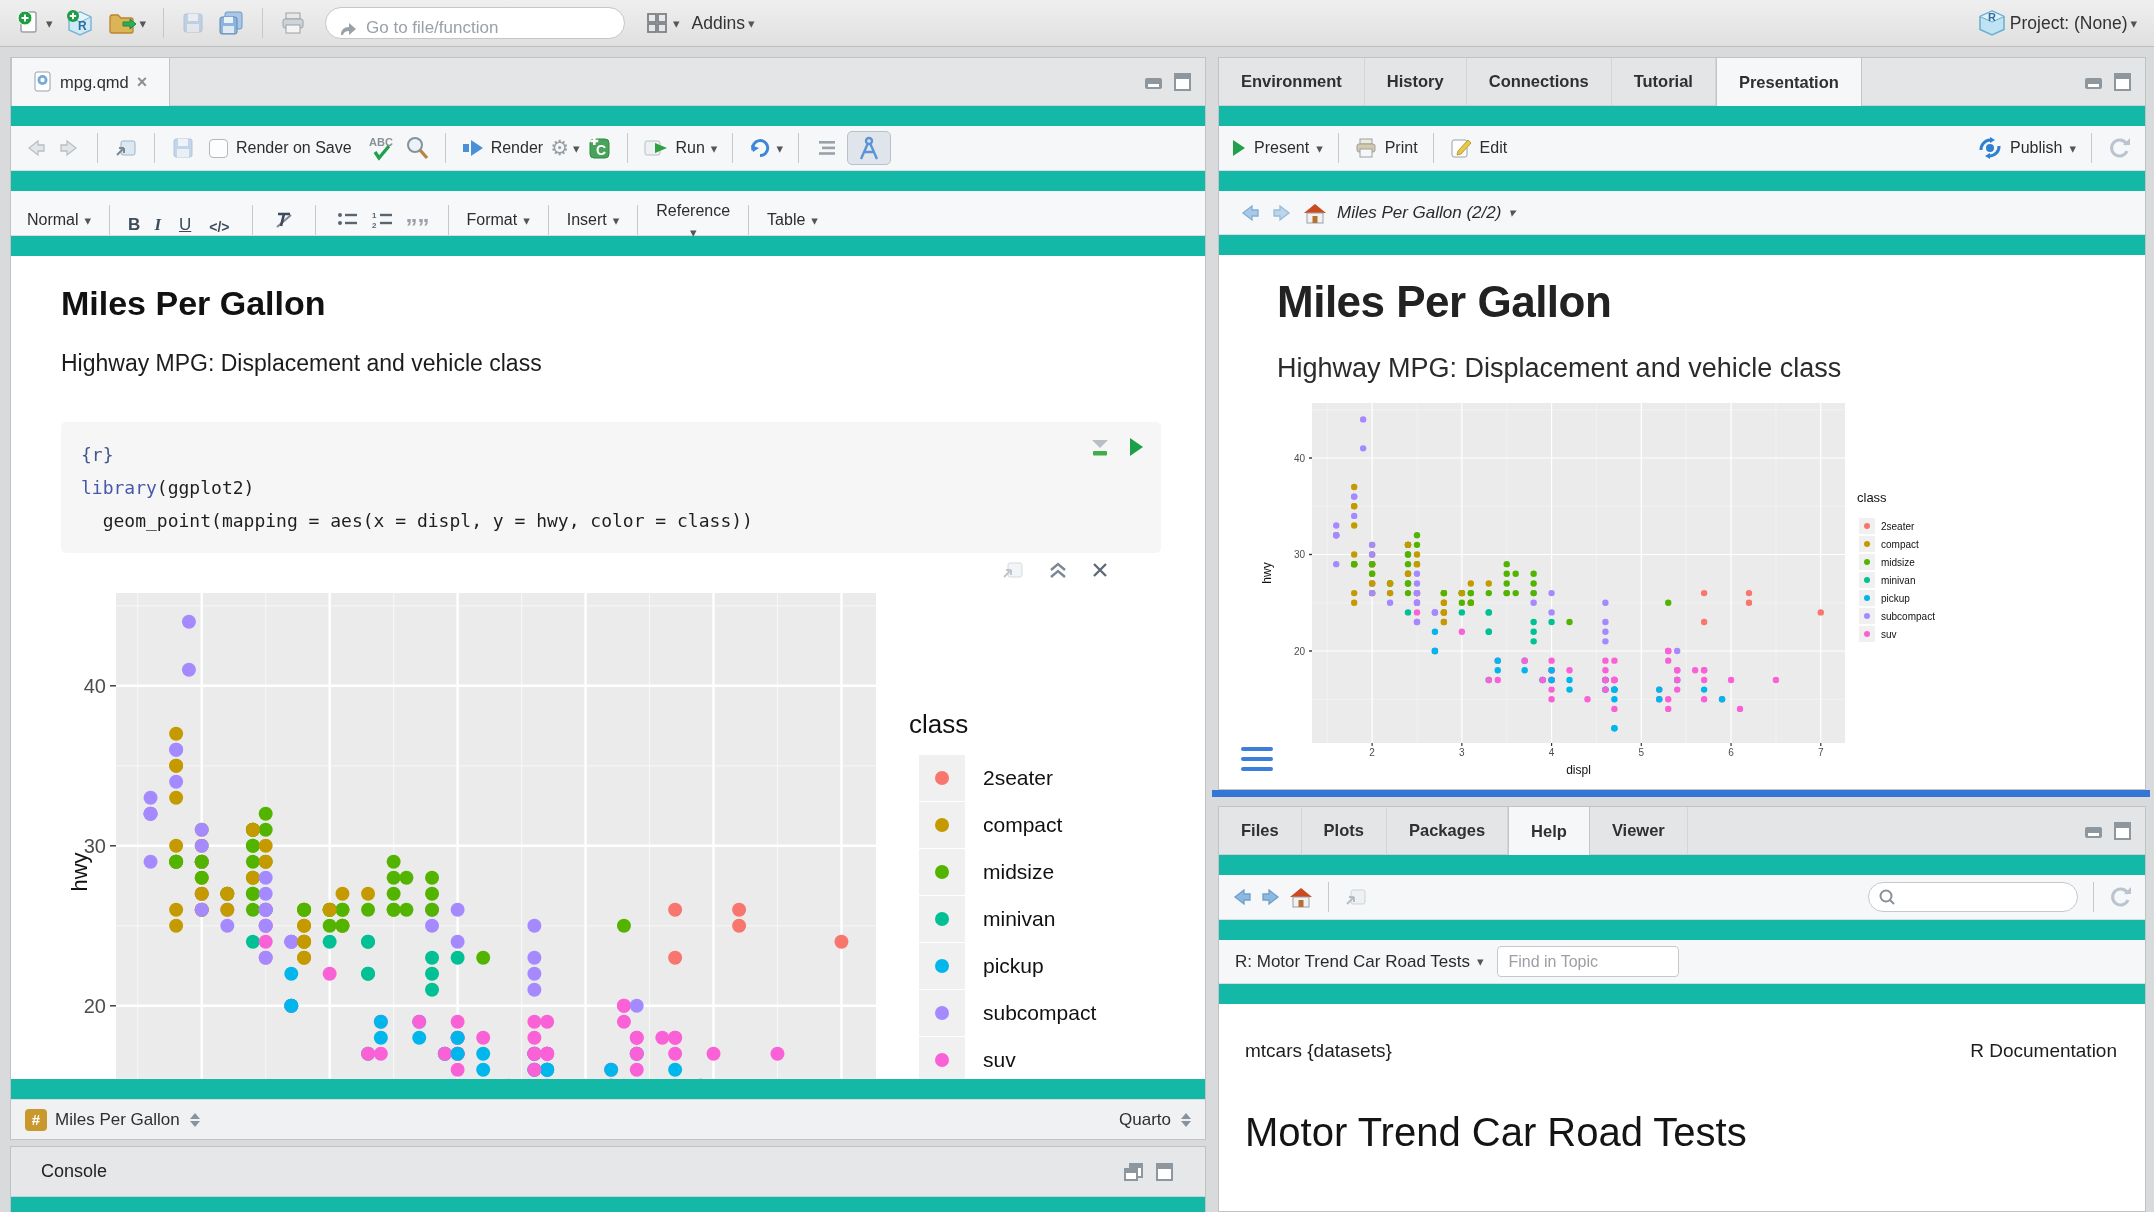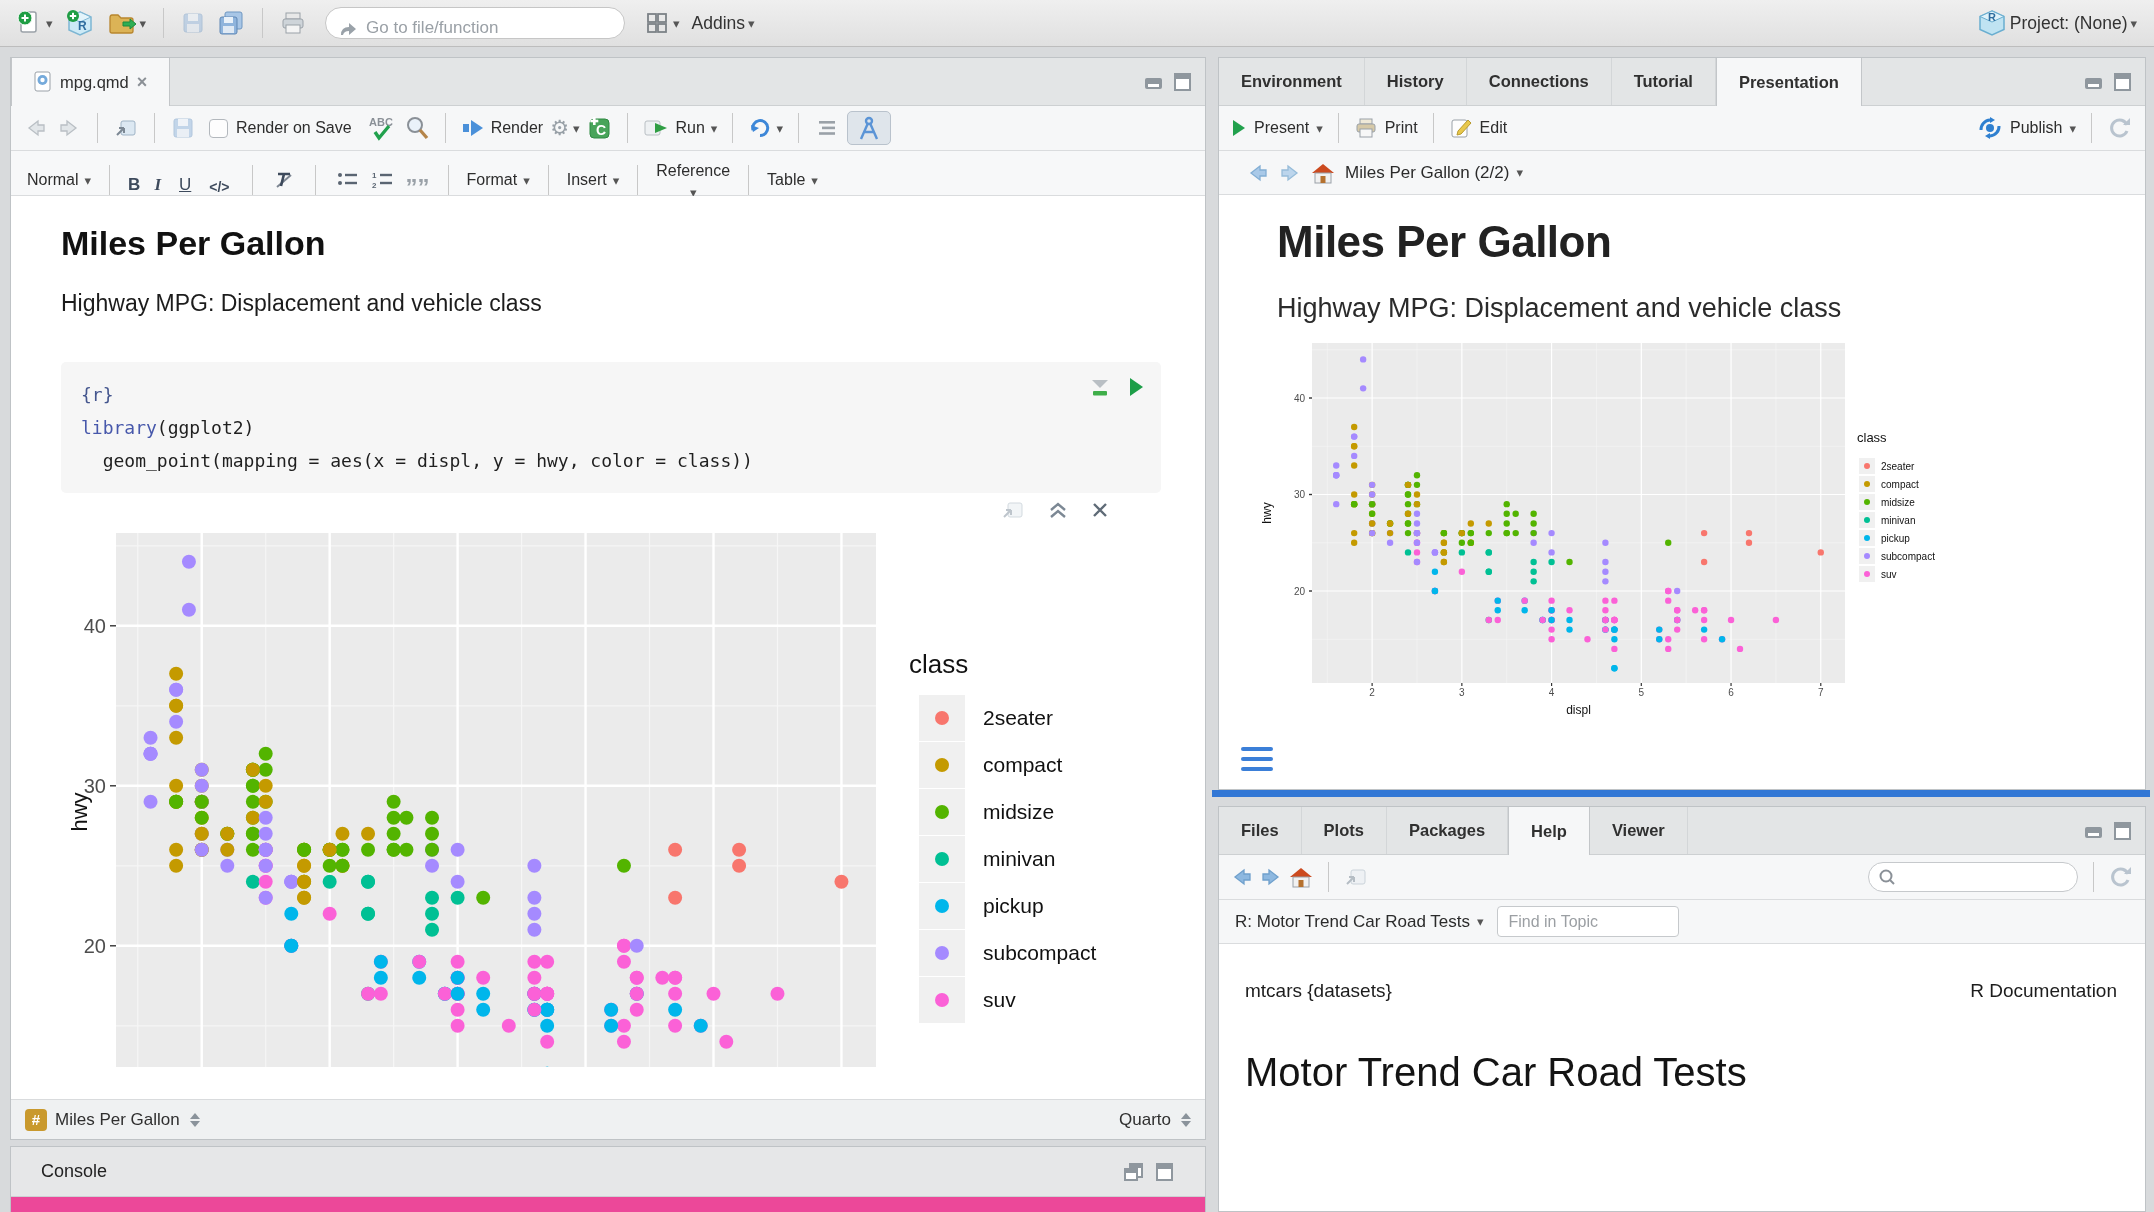--- a/index.html
+++ b/index.html
@@ -13,21 +13,21 @@
   .tb-sep { width:1px; height:30px; background:#c8c8c8; margin:0 8px; }
   .tb-btn { display:flex; align-items:center; gap:3px; padding:2px 3px; border-radius:4px; }
   .caret { font-size:13px; color:#555; line-height:1; }
   .goto-box { width:300px; height:32px; background:#fff; border:1px solid #c6c6c6; border-radius:16px;
     display:flex; align-items:flex-end; padding:0 12px; gap:8px; margin:0 10px; }
   .goto-box .ph { color:#9aa0a6; font-size:17px; }
   .tb-label { font-size:17.5px; color:#333; }
   .spacer { flex:1; }
 
   
-  .pane { position:absolute; background:#ec4899; border:1px solid #bfc3c6; }
+  .pane { position:absolute; background:#14b8a6; border:1px solid #bfc3c6;gap:20px; }
   .tabstrip { height:48px; background:#e3e5e6; border-bottom:1px solid #cdd0d2; display:flex; align-items:stretch; position:relative; }
   .tab { display:flex; align-items:center; gap:8px; padding:0 22px; font-size:16.5px; font-weight:600; color:#303030;
     border-right:1px solid #d3d6d8; cursor:default; }
   .tab.active { background:#f6f7f8; border-right:1px solid #c3c6c9; border-left:1px solid #c3c6c9; margin-bottom:-1px; }
   .winicons { position:absolute; right:12px; top:0; height:48px; display:flex; align-items:center; gap:8px; }
   .toolbar { height:45px; background:#f6f7f8; border-bottom:1px solid #dadcde; display:flex; align-items:center; padding:16px 12px; gap:7px; }
   .tbt { font-size:16px; color:#2d2d2d; }
   .icon-btn { display:flex; align-items:center; justify-content:center; min-width:26px; height:30px; gap:4px; }
 
   
@@ -52,21 +52,21 @@
   .updown .up { border-bottom:6px solid #8a939b; }
   .updown .dn { border-top:6px solid #8a939b; }
 
   
   #console-pane { left:10px; top:1146px; width:1196px; height:84px; }
   .console-head { height:50px; background:#e6e7e8; border-bottom:1px solid #cdd0d2; display:flex; align-items:center; padding:0 30px; }
   .console-head .title { font-size:18px; color:#222; }
 
   
   #top-right-pane { left:1218px; top:57px; width:928px; height:733px; display:flex; flex-direction:column; }
-  .navrow { height:44px; background:#f6f7f8; border-bottom:1px solid #dadcde; display:flex; align-items:center; padding:0 28px; gap:10px; }
+  .navrow { height:44px; background:#f6f7f8; border-bottom:1px solid #dadcde; display:flex; align-items:center; padding:0 20px; gap:10px;font-style:italic; }
   .nav-title { font-size:17px; color:#2b2b2b; }
   .slide { flex:1; background:#fff; padding:22px 30px 0 58px; overflow:hidden; position:relative; }
   .slide h1 { font-size:44px; color:#222; font-weight:bold; letter-spacing:-0.5px; }
   .slide .subtitle { margin-top:26px; font-size:27px; color:#2b2b2b; }
   .hamburger { position:absolute; left:22px; bottom:18px; width:32px; display:flex; flex-direction:column; gap:6px; }
   .hamburger i { height:4px; border-radius:2px; background:#3b7fd8; }
 
   .blue-divider { position:absolute; left:1212px; top:790px; width:938px; height:7px; background:#3277d5; }
 
   #bottom-right-pane { left:1218px; top:806px; width:928px; height:406px; display:flex; flex-direction:column; }

